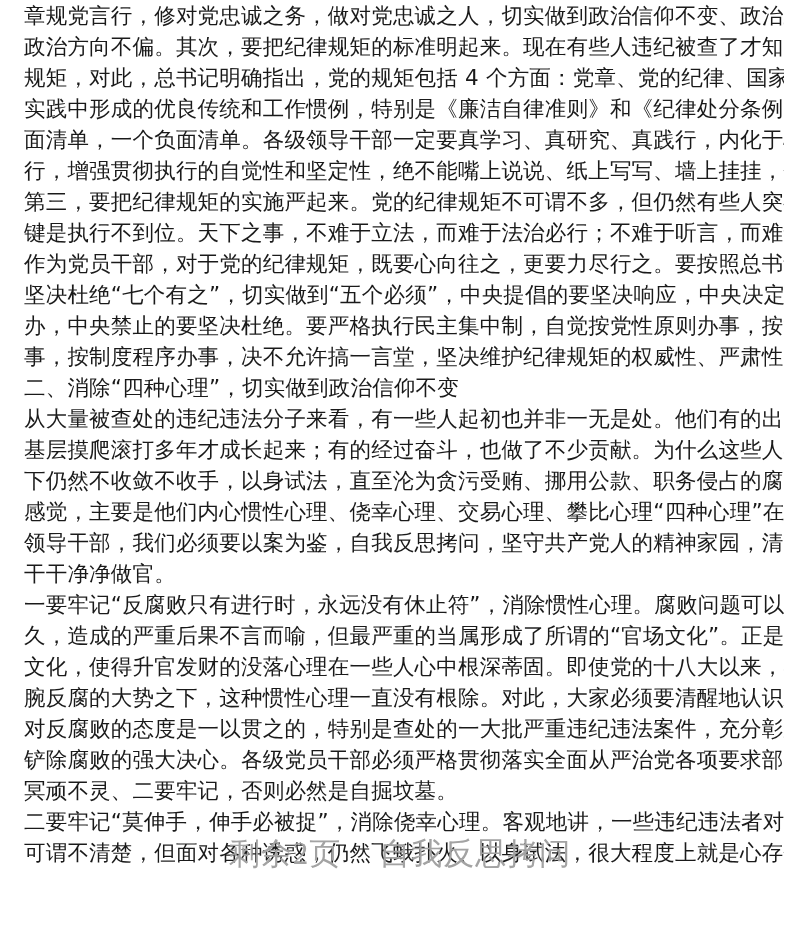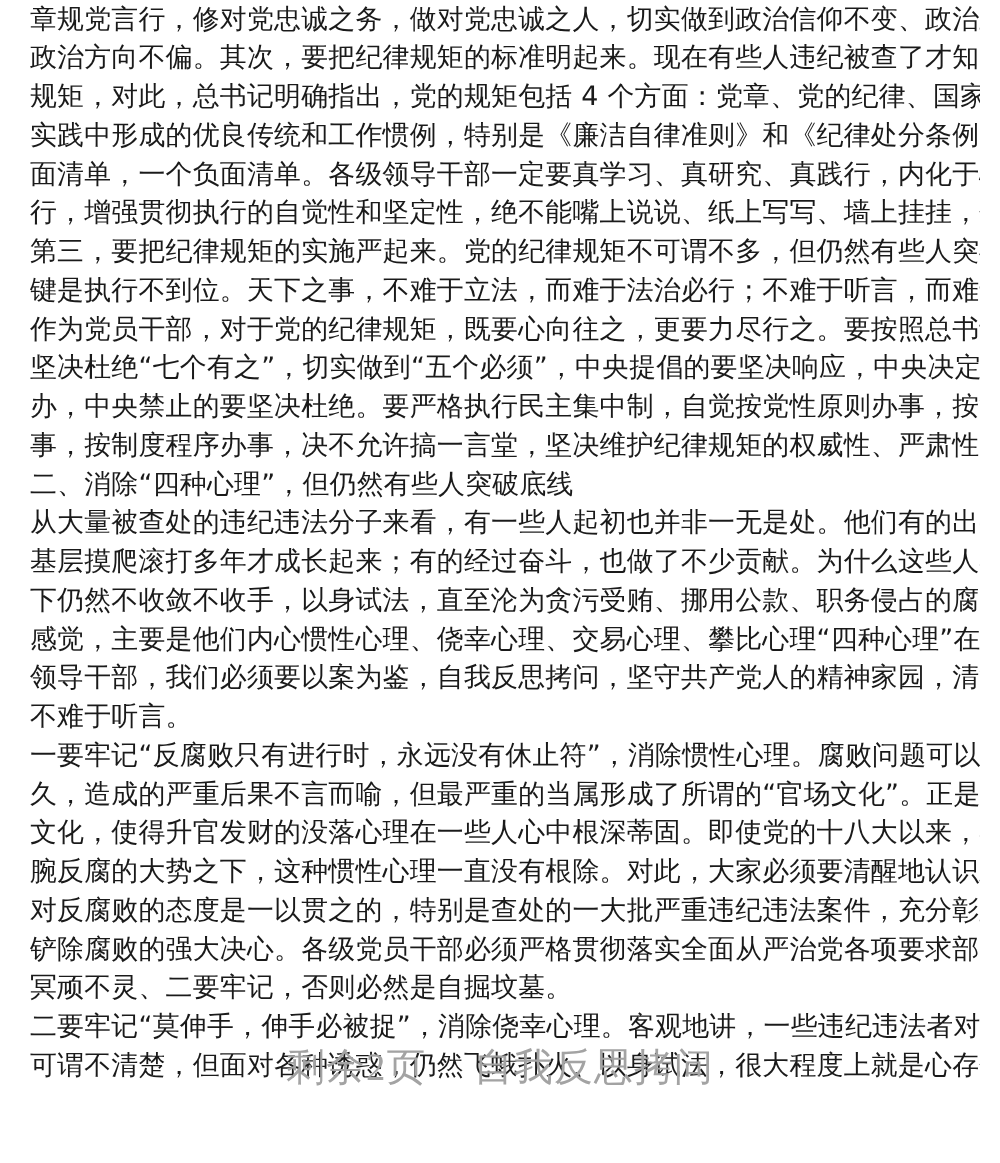--- a/index.html
+++ b/index.html
@@ -19,27 +19,27 @@
   <div class="line" style="top:78px">规矩，对此，总书记明确指出，党的规矩包括 4 个方面：党章、党的纪律、国家法律、党在</div>
   <div class="line" style="top:109px">实践中形成的优良传统和工作惯例，特别是《廉洁自律准则》和《纪律处分条例》，一个正</div>
   <div class="line" style="top:140px">面清单，一个负面清单。各级领导干部一定要真学习、真研究、真践行，内化于心、外化于</div>
   <div class="line" style="top:171px">行，增强贯彻执行的自觉性和坚定性，绝不能嘴上说说、纸上写写、墙上挂挂，作表面文章。</div>
   <div class="line" style="top:202px">第三，要把纪律规矩的实施严起来。党的纪律规矩不可谓不多，但仍然有些人突破底线，关</div>
   <div class="line" style="top:233px">键是执行不到位。天下之事，不难于立法，而难于法治必行；不难于听言，而难于言之必效。</div>
   <div class="line" style="top:264px">作为党员干部，对于党的纪律规矩，既要心向往之，更要力尽行之。要按照总书记的要求，</div>
   <div class="line" style="top:295px">坚决杜绝“七个有之”，切实做到“五个必须”，中央提倡的要坚决响应，中央决定的要坚决照</div>
   <div class="line" style="top:326px">办，中央禁止的要坚决杜绝。要严格执行民主集中制，自觉按党性原则办事，按法律规范办</div>
   <div class="line" style="top:357px">事，按制度程序办事，决不允许搞一言堂，坚决维护纪律规矩的权威性、严肃性。</div>
-  <div class="line" style="top:388px">二、消除“四种心理”，但仍然有些人突破底线</div>
+  <div class="line" style="top:388px">二、消除“四种心理”，切实做到政治信仰不变</div>
   <div class="line" style="top:419px">从大量被查处的违纪违法分子来看，有一些人起初也并非一无是处。他们有的出身寒门，在</div>
   <div class="line" style="top:450px">基层摸爬滚打多年才成长起来；有的经过奋斗，也做了不少贡献。为什么这些人在高压态势</div>
   <div class="line" style="top:481px">下仍然不收敛不收手，以身试法，直至沦为贪污受贿、挪用公款、职务侵占的腐败分子。我</div>
   <div class="line" style="top:512px">感觉，主要是他们内心惯性心理、侥幸心理、交易心理、攀比心理“四种心理”在作祟。作为</div>
   <div class="line" style="top:543px">领导干部，我们必须要以案为鉴，自我反思拷问，坚守共产党人的精神家园，清清白白做人、</div>
-  <div class="line" style="top:574px">不难于听言。</div>
+  <div class="line" style="top:574px">干干净净做官。</div>
   <div class="line" style="top:605px">一要牢记“反腐败只有进行时，永远没有休止符”，消除惯性心理。腐败问题可以说是积弊已</div>
   <div class="line" style="top:636px">久，造成的严重后果不言而喻，但最严重的当属形成了所谓的“官场文化”。正是这种落后的</div>
   <div class="line" style="top:667px">文化，使得升官发财的没落心理在一些人心中根深蒂固。即使党的十八大以来，在党中央铁</div>
   <div class="line" style="top:698px">腕反腐的大势之下，这种惯性心理一直没有根除。对此，大家必须要清醒地认识到，我们党</div>
   <div class="line" style="top:729px">对反腐败的态度是一以贯之的，特别是查处的一大批严重违纪违法案件，充分彰显了党中央</div>
   <div class="line" style="top:760px">铲除腐败的强大决心。各级党员干部必须严格贯彻落实全面从严治党各项要求部署，决不能</div>
   <div class="line" style="top:791px">冥顽不灵、二要牢记，否则必然是自掘坟墓。</div>
   <div class="line" style="top:822px">二要牢记“莫伸手，伸手必被捉”，消除侥幸心理。客观地讲，一些违纪违法者对党纪国法不</div>
   <div class="line" style="top:853px">可谓不清楚，但面对各种诱惑，仍然飞蛾扑火、以身试法，很大程度上就是心存侥幸。有的</div>
 </div>

